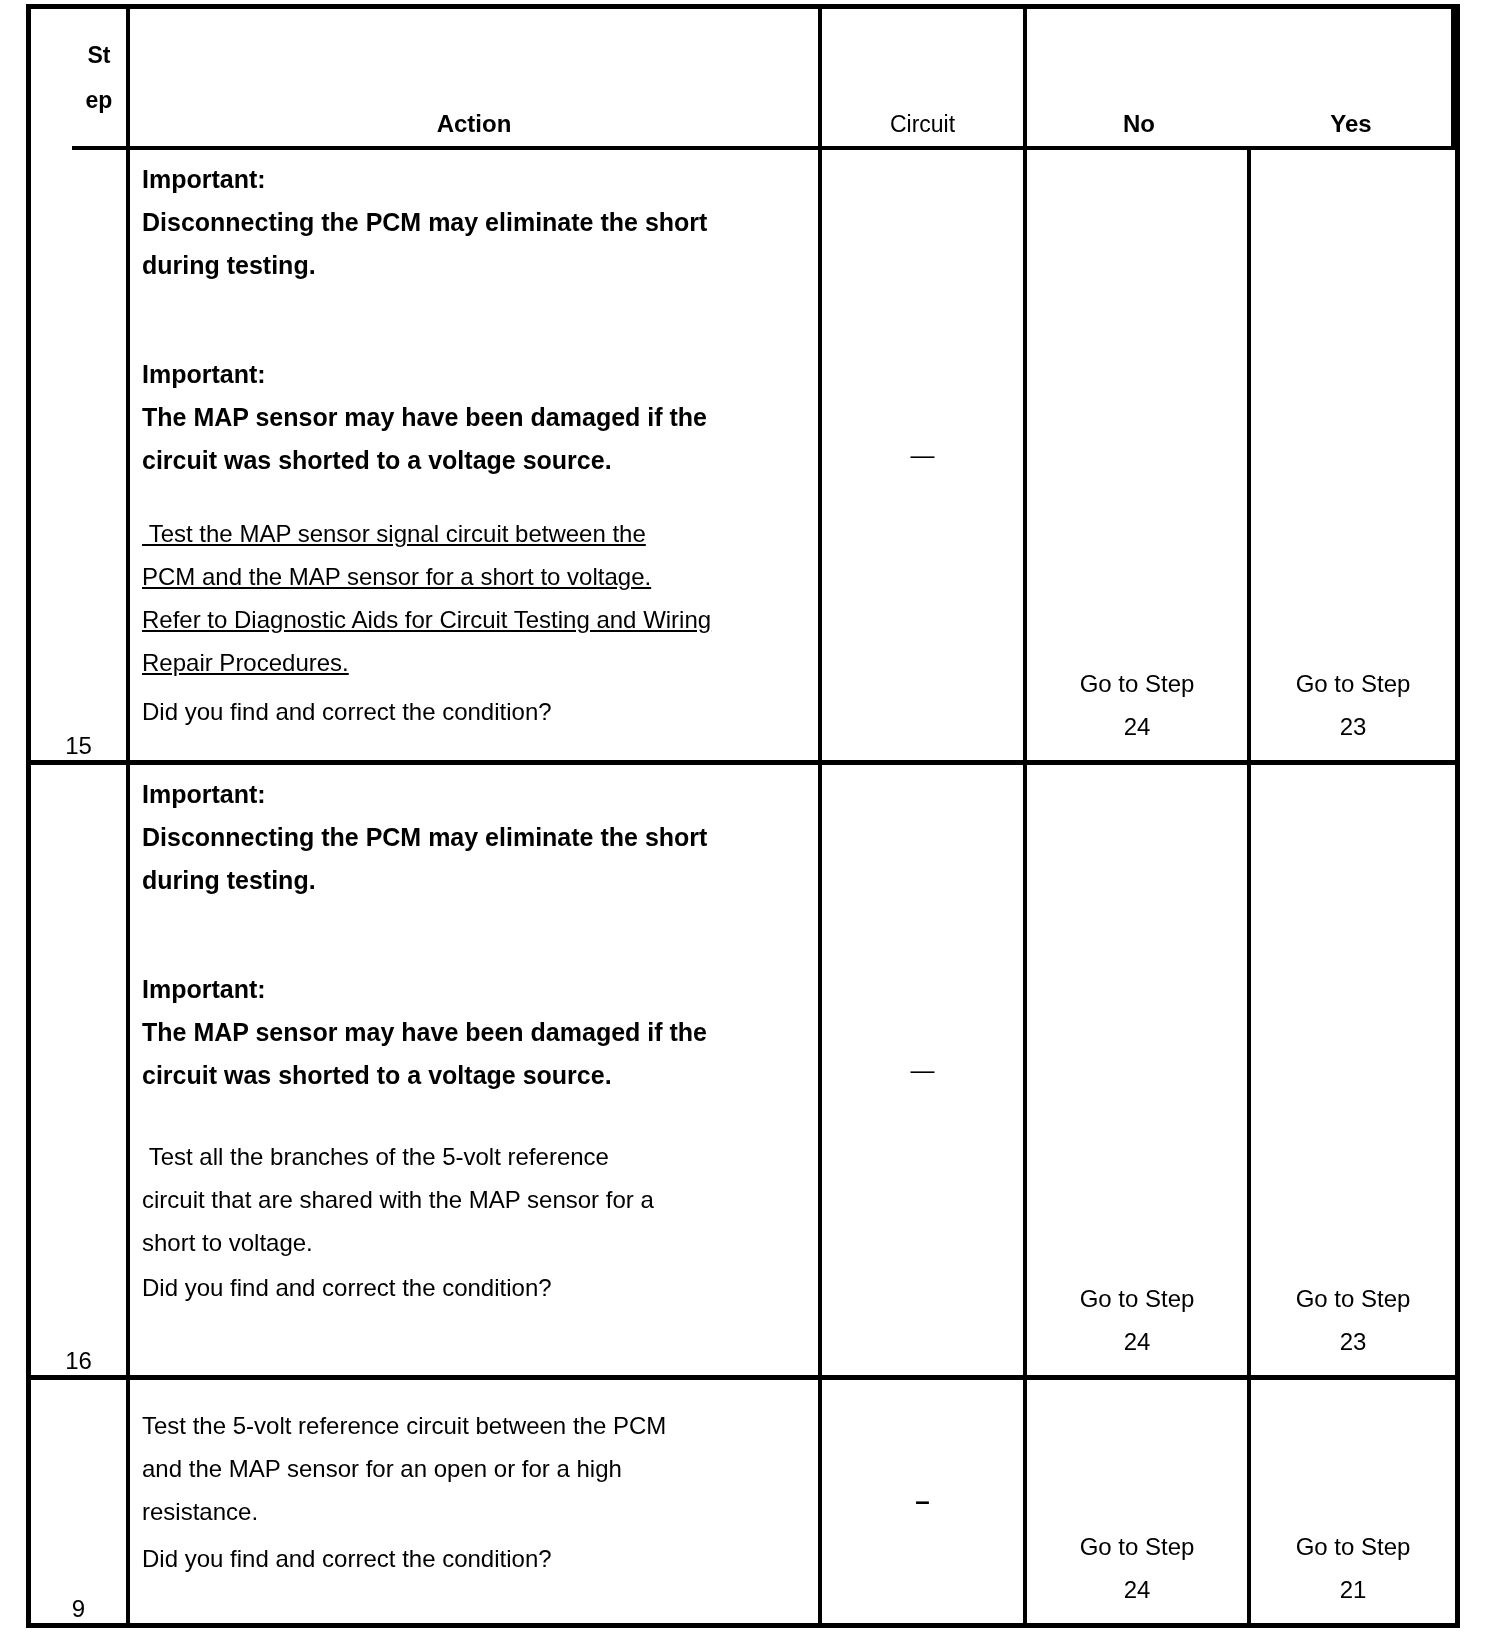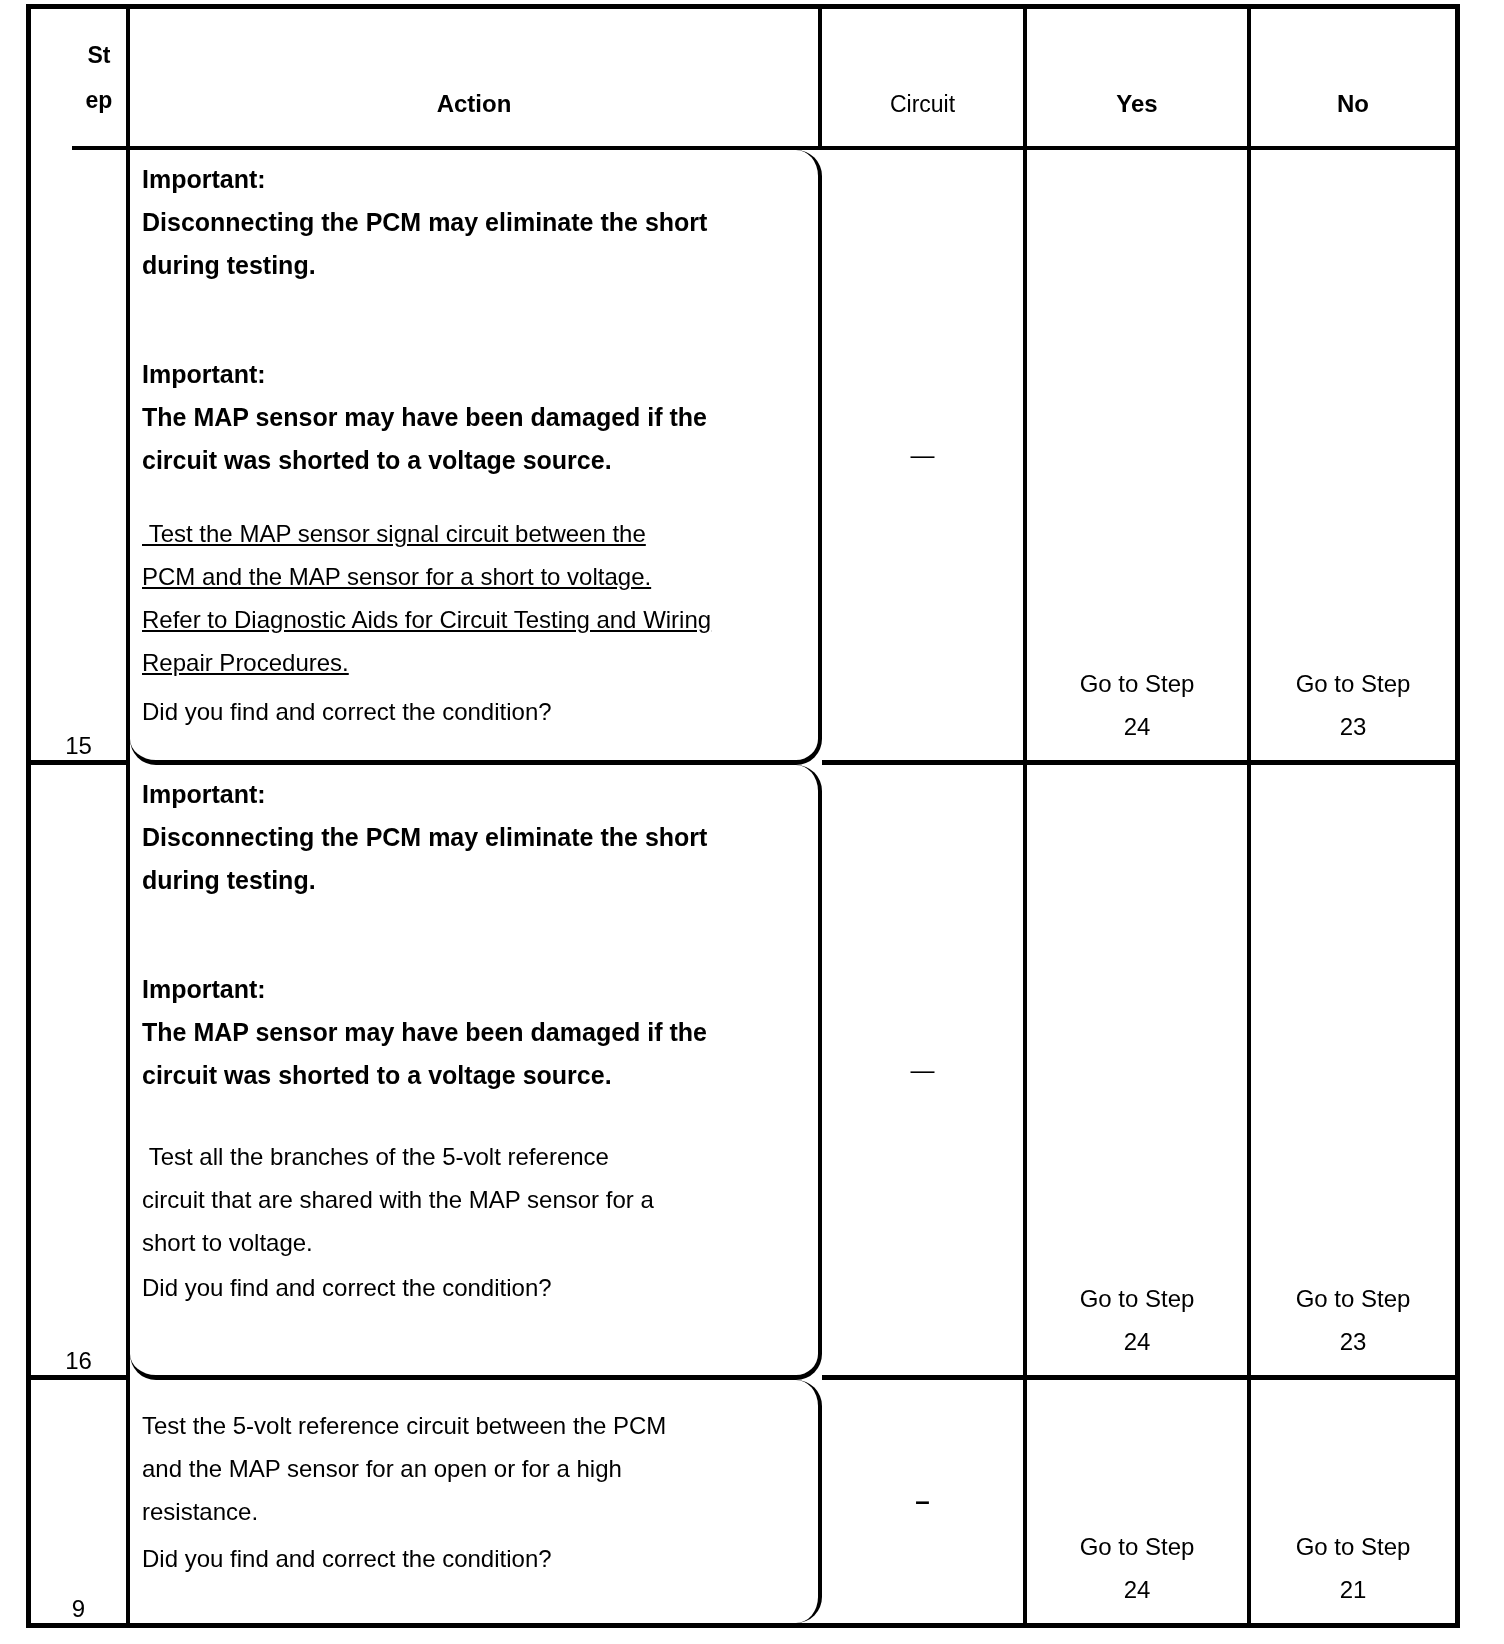--- a/index.html
+++ b/index.html
@@ -38,21 +38,21 @@
   .cell.row-b { border-bottom: 5px solid #000000; }
 
   
   .hdr {
     display: flex;
     align-items: flex-end;
     justify-content: center;
     text-align: center;
     font-weight: bold;
     font-size: 24px;
-    padding-bottom: 28px;
+    padding-bottom: 8px;
   }
   .hdr-step {
     align-items: center;
     padding-bottom: 0;
     font-size: 23px;
     line-height: 45px;
     white-space: pre-line;
     margin-left: 41px;
   }
   .hdr-values { font-weight: normal; font-size: 23px; }
@@ -63,21 +63,20 @@
     align-items: flex-end;
     justify-content: center;
     font-size: 24px;
   }
 
   
   .action-cell {
     padding: 8px 8px 0 12px;
     font-size: 24px;
     line-height: 43px;
-    border-radius: 26px;
   }
   .action-cell.short { padding-top: 24px; }
   .para { white-space: pre-line; }
   .para.imp { font-weight: bold; font-size: 25px; }
   .mt66 { margin-top: 66px; }
   .mt38 { margin-top: 38px; }
   .mt30 { margin-top: 30px; text-decoration: underline; }
   .mt6  { margin-top: 6px; }
   .mt4  { margin-top: 4px; }
   .mt2  { margin-top: 2px; }
@@ -113,25 +112,25 @@
     <div class="cell hdr-b hdr hdr-step">
       <span>St
 ep</span>
     </div>
     <div class="cell hdr-b hdr">
       <span>Action</span>
     </div>
     <div class="cell hdr-b hdr hdr-values">
       <span>Circuit</span>
     </div>
+    <div class="cell hdr-b hdr last-col">
+      <span>No</span>
+    </div>
     <div class="cell hdr-b hdr">
       <span>Yes</span>
-    </div>
-    <div class="cell hdr-b hdr last-col">
-      <span>No</span>
     </div>
 
     <div class="cell row-b step-cell">
       <span>15</span>
     </div>
     <div class="cell row-b action-cell">
       <div class="para imp">Important:
 Disconnecting the PCM may eliminate the short
 during testing.</div>
       <div class="para imp mt66">Important:

